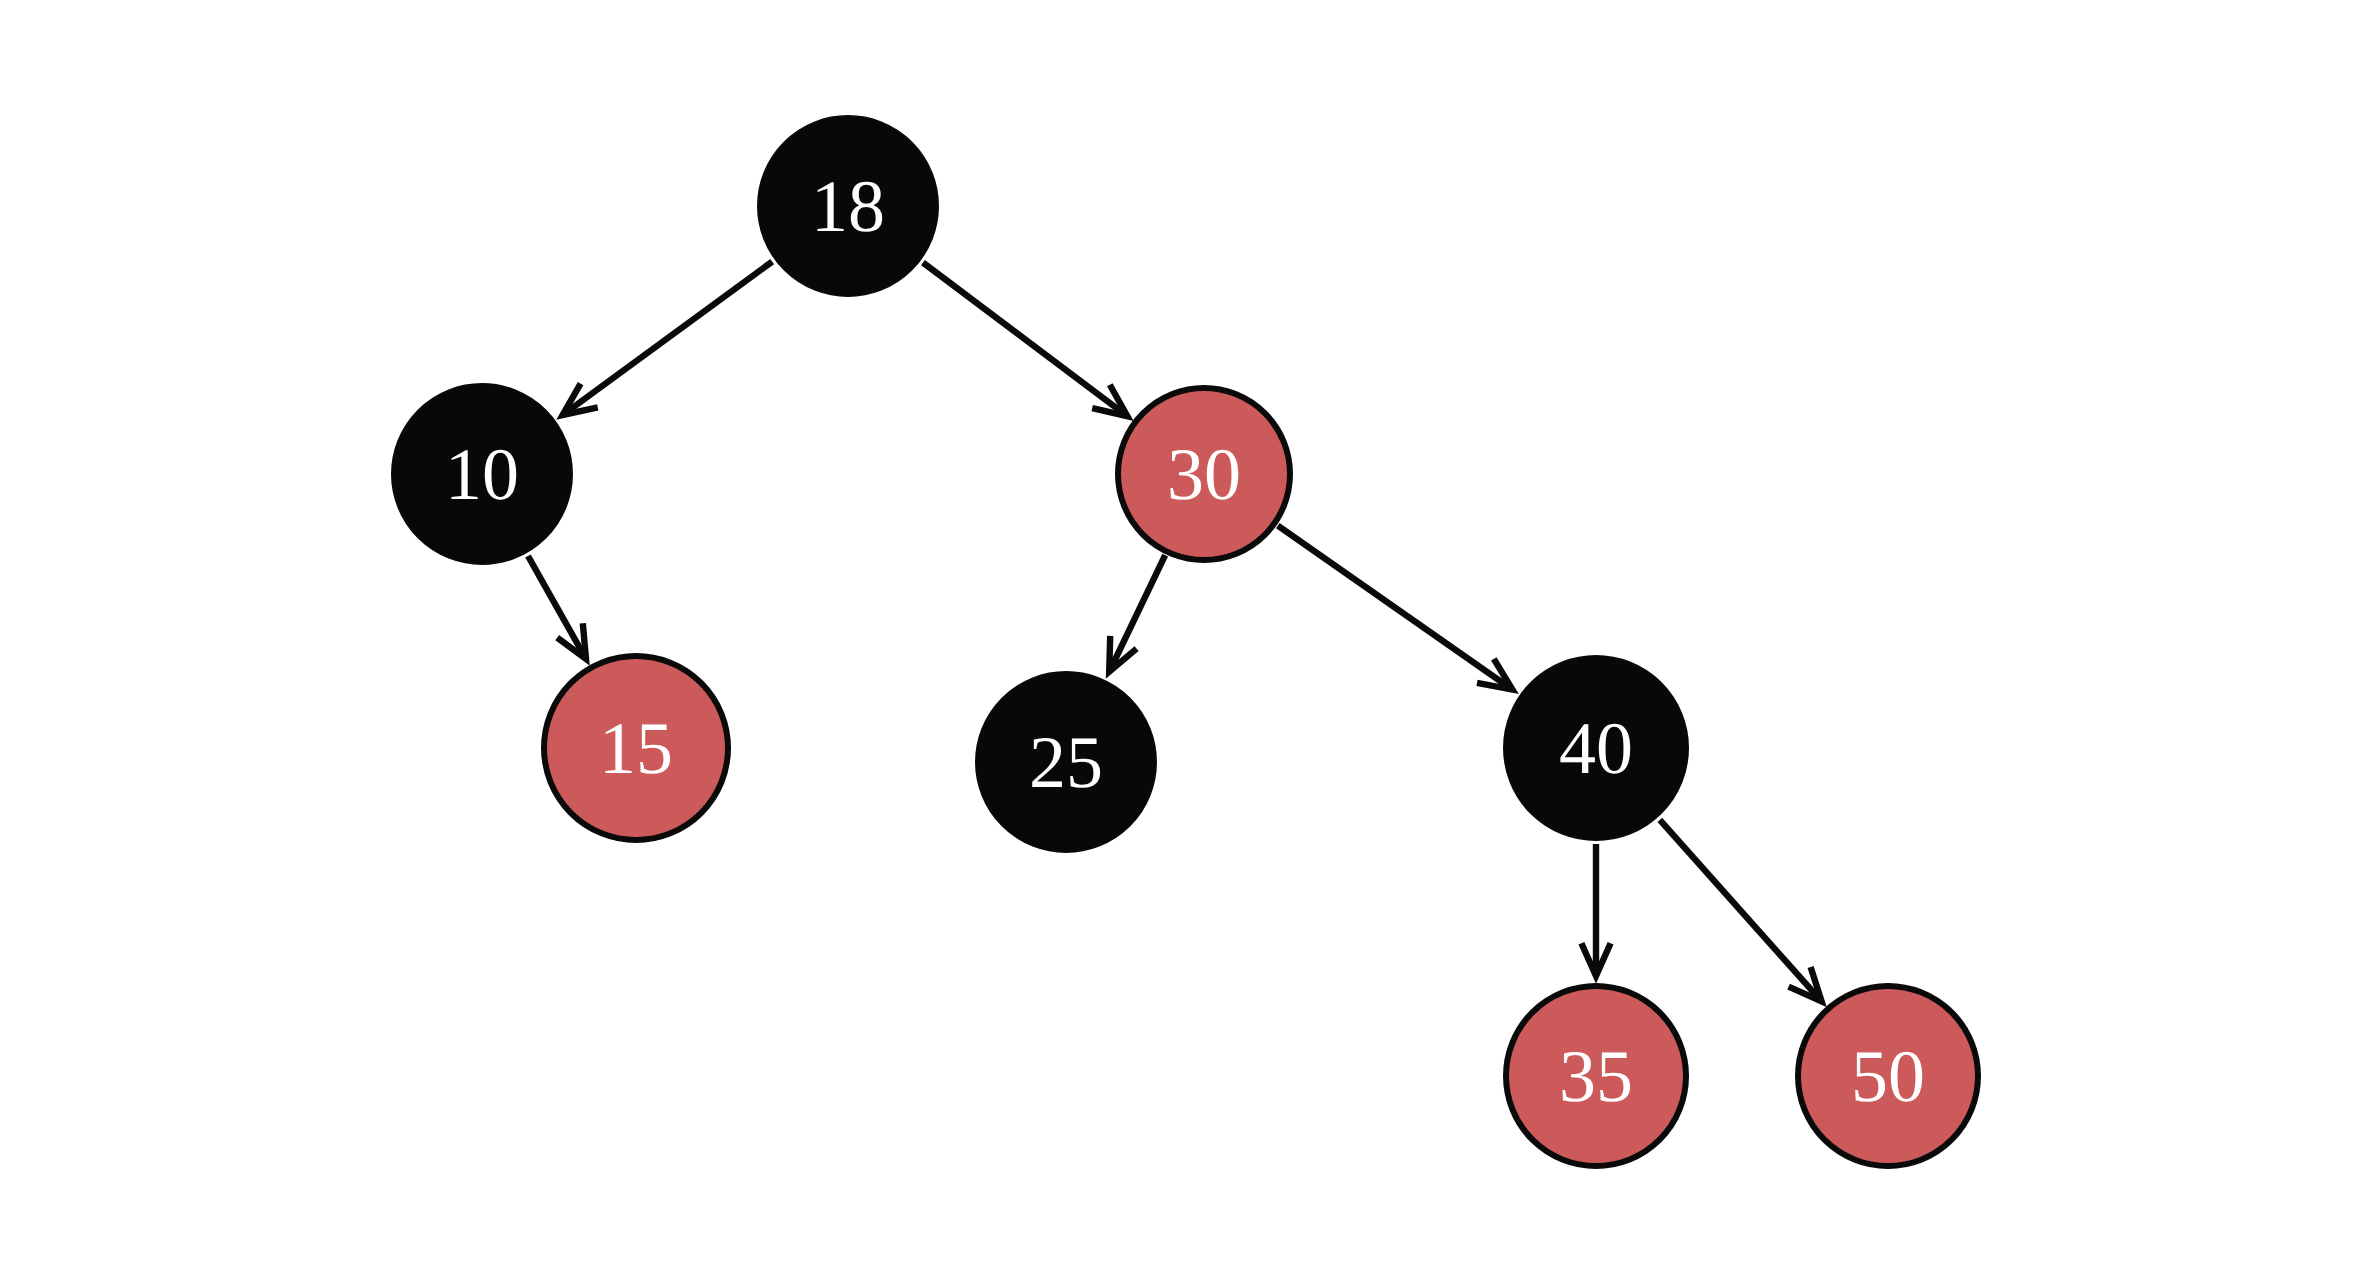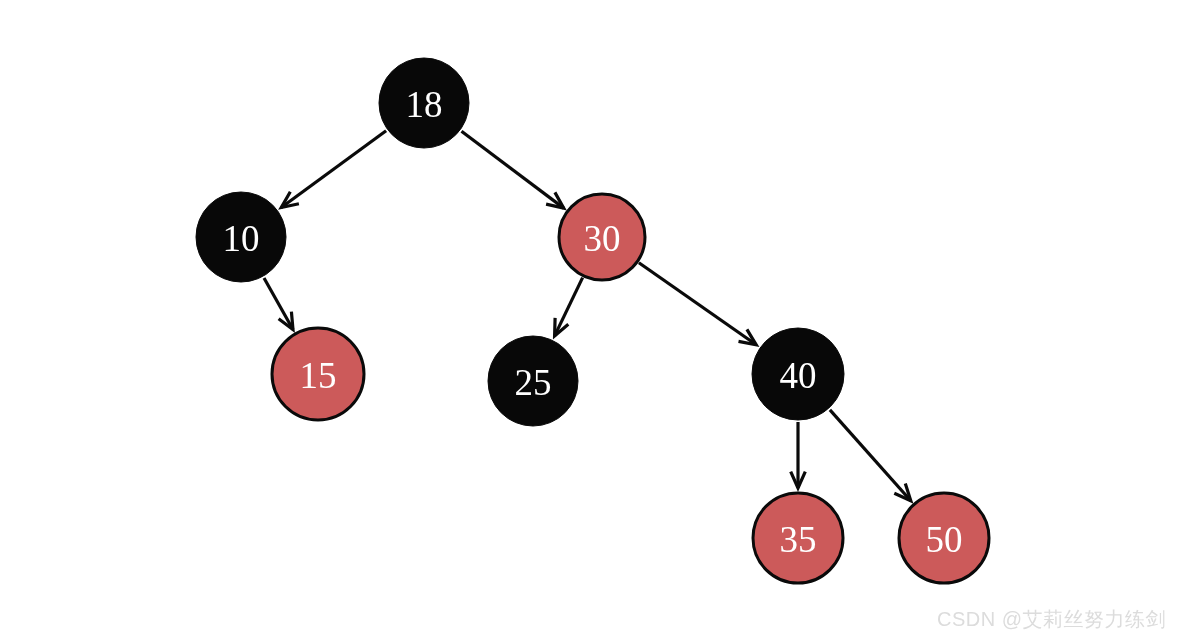--- a/index.html
+++ b/index.html
@@ -123,14 +123,13 @@
         <g>
           <circle cx="798" cy="538" r="45" fill="#cc5a5a" stroke="#0a0a0a" stroke-width="3" class="node-circle"></circle>
           <text x="798" y="539" class="node-label" fill="#ffffff">35</text>
         </g>
         <g>
           <circle cx="944" cy="538" r="45" fill="#cc5a5a" stroke="#0a0a0a" stroke-width="3" class="node-circle"></circle>
           <text x="944" y="539" class="node-label" fill="#ffffff">50</text>
         </g>
       </g>
   </svg>
-  <div id="watermark">CSDN @艾莉丝努力练剑</div>
 </div>
 
 </body></html>

